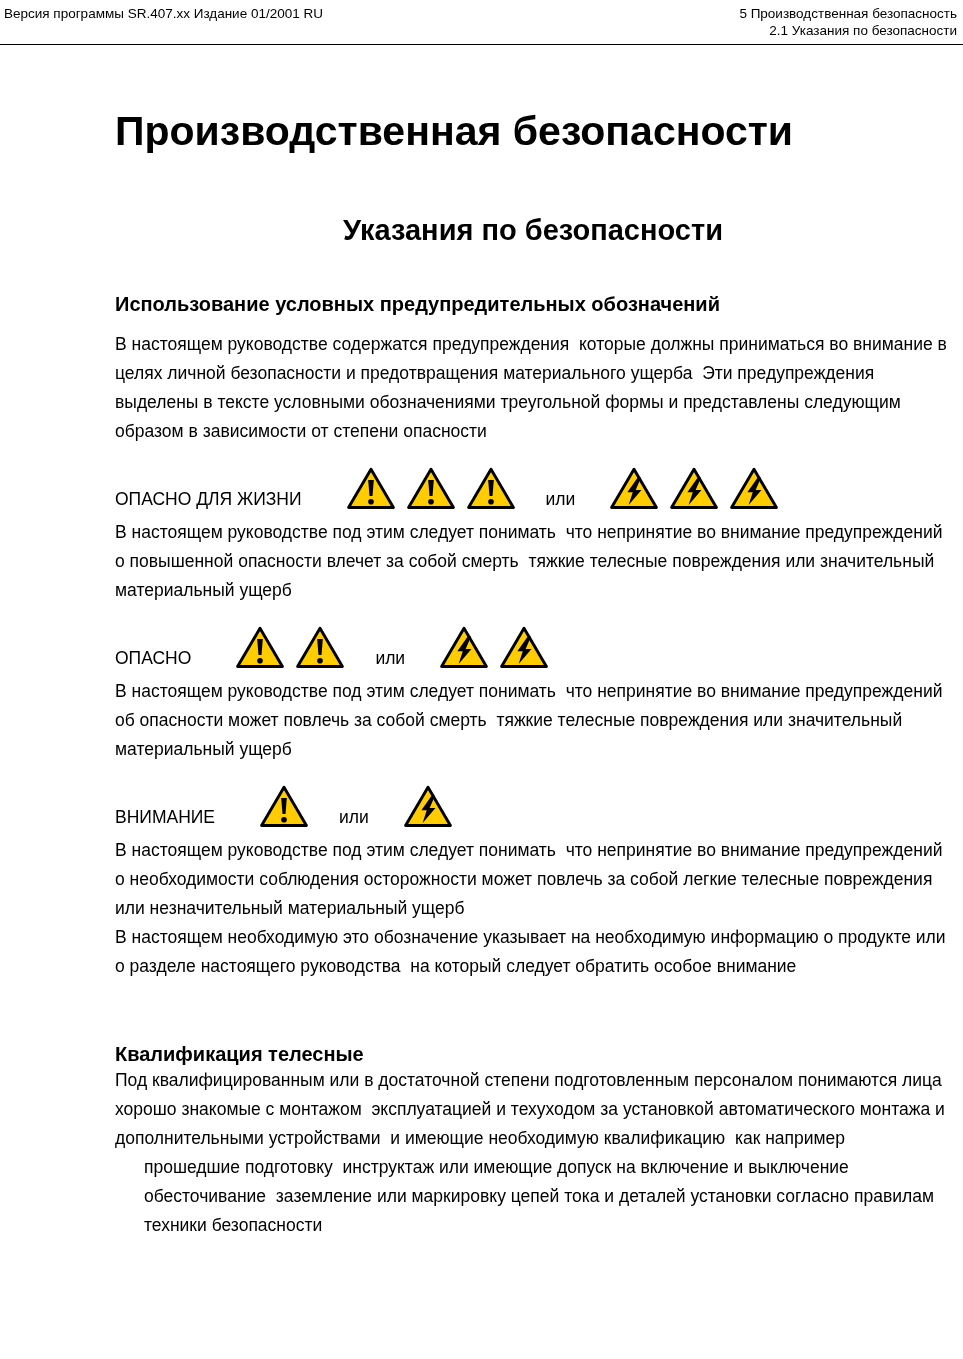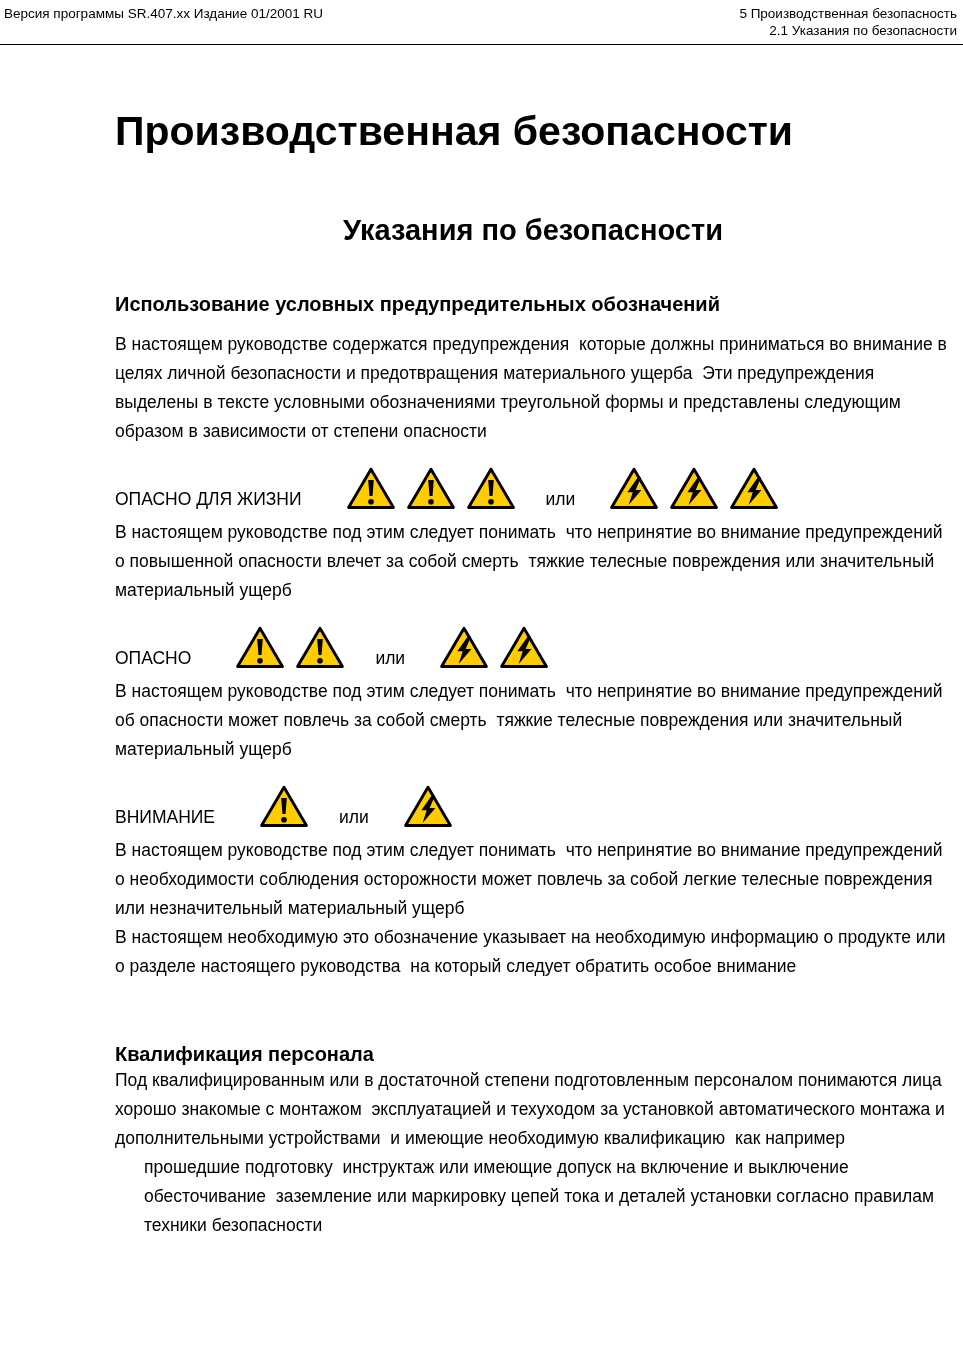--- a/index.html
+++ b/index.html
@@ -233,18 +233,18 @@
       <path class="tri-glyph" d="M34.5 14 L22 31.5 L28.5 31.5 L23.5 47 L39 29 L32 29 L38.5 14 Z"></path>
     </svg>
   </span>
 </span>
       </div>
       <p class="body-text">В настоящем руководстве под этим следует понимать  что непринятие во внимание предупреждений о необходимости соблюдения осторожности может повлечь за собой легкие телесные повреждения или незначительный материальный ущерб</p>
     </div>
 
     <p class="body-text">В настоящем необходимую это обозначение указывает на необходимую информацию о продукте или о разделе настоящего руководства  на который следует обратить особое внимание</p>
 
-    <h3 class="qualification-heading">Квалификация персонала</h3>
+    <h3 class="qualification-heading">Квалификация телесные</h3>
     <p class="body-text qualification-intro">Под квалифицированным или в достаточной степени подготовленным персоналом понимаются лица  хорошо знакомые с монтажом  эксплуатацией и техуходом за установкой автоматического монтажа и дополнительными устройствами  и имеющие необходимую квалификацию  как например</p>
     <p class="body-text qualification-item">прошедшие подготовку  инструктаж или имеющие допуск на включение и выключение обесточивание  заземление или маркировку цепей тока и деталей установки согласно правилам техники безопасности</p>
 
   </main>
 </div>
 
 </body></html>

